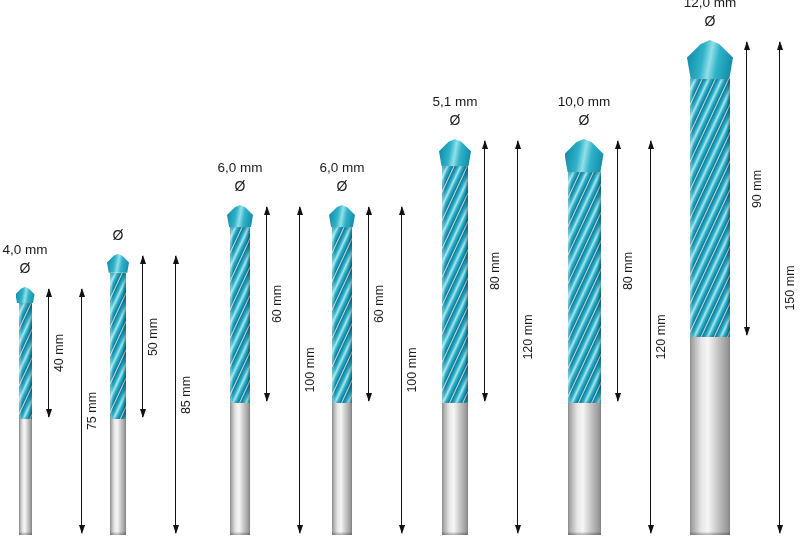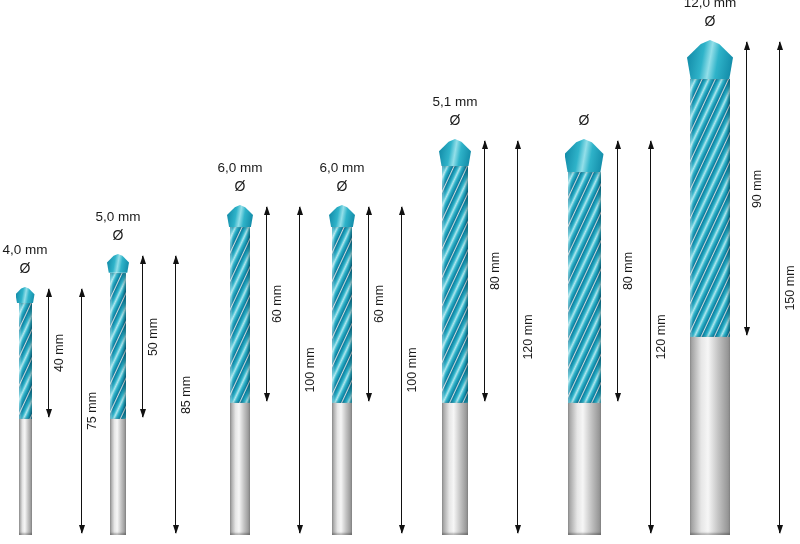--- a/index.html
+++ b/index.html
@@ -86,21 +86,20 @@
     <div class="dim dim-flute">
       <span class="dim-label">40 mm</span>
     </div>
     <div class="dim dim-total">
       <span class="dim-label">75 mm</span>
     </div>
   </div>
 
   <div class="col-2">
     <div class="dia-label">
-      <div>5,0 mm</div>
       <div class="sym">Ø</div>
     </div>
     <div class="bit">
       <div class="tip"></div>
       <div class="flute"></div>
       <div class="shank"></div>
     </div>
     <div class="dim dim-flute">
       <span class="dim-label">50 mm</span>
     </div>
@@ -158,20 +157,21 @@
     <div class="dim dim-flute">
       <span class="dim-label">80 mm</span>
     </div>
     <div class="dim dim-total">
       <span class="dim-label">120 mm</span>
     </div>
   </div>
 
   <div class="col-6">
     <div class="dia-label">
+      <div>10,0 mm</div>
       <div class="sym">Ø</div>
     </div>
     <div class="bit">
       <div class="tip"></div>
       <div class="flute"></div>
       <div class="shank"></div>
     </div>
     <div class="dim dim-flute">
       <span class="dim-label">80 mm</span>
     </div>

